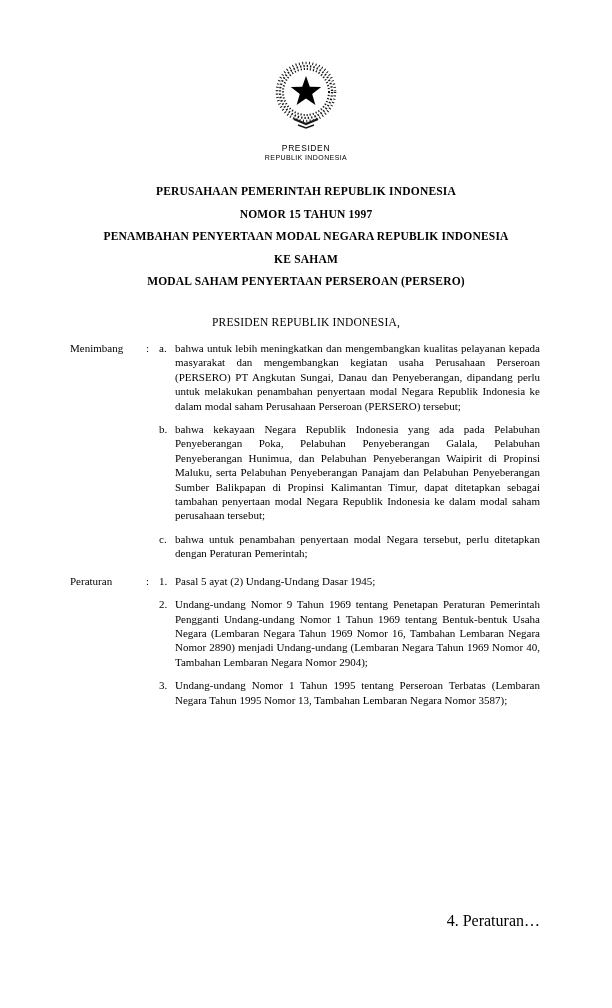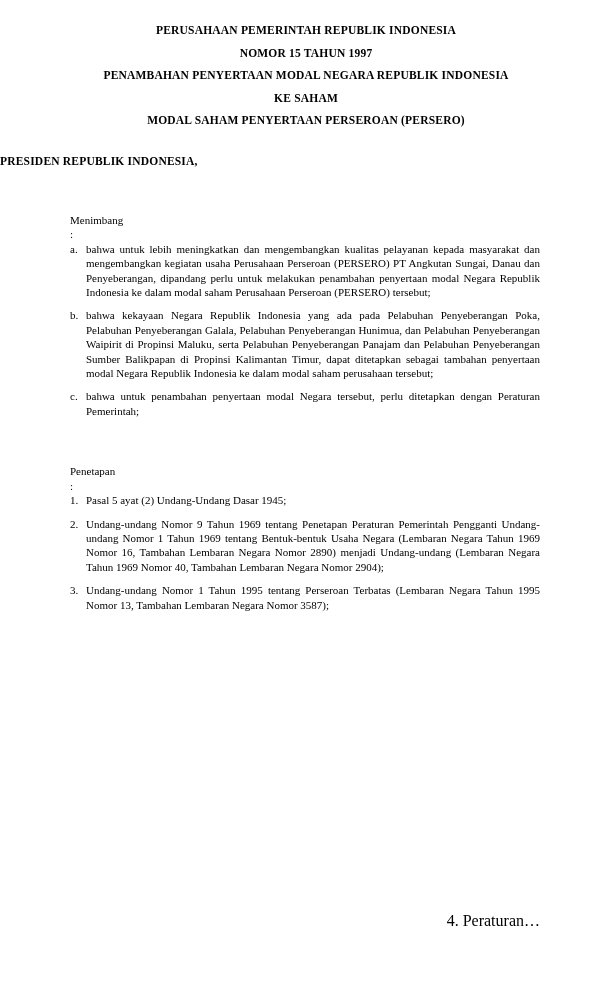--- a/index.html
+++ b/index.html
@@ -29,51 +29,63 @@
     font-family: "Liberation Sans", sans-serif;
   }
   .title-block {
     margin-top: 24px;
     text-align: center;
     font-weight: bold;
     font-size: 11.5px;
   }
   .title-block .title-line { margin-bottom: 10.5px; letter-spacing: 0.2px; }
   .preamble {
-    text-align: left;
-    font-weight: bold;
+    text-align: center;
+    font-weight: normal;
     font-size: 11.5px;
     margin-top: 29px;
     letter-spacing: 0.2px;
   }
   .body-block {
     padding: 0 72px 0 70px;
     font-size: 11px;
     line-height: 14.4px;
   }
-  .section { display: flex; margin-top: 46px; flex-direction: column; }
+  .section { display: flex; margin-top: 13px; }
   .section-label { width: 76px; flex-shrink: 0; }
   .section-colon { width: 13px; flex-shrink: 0; }
   .items { flex: 1; }
   .item { display: flex; margin-bottom: 9px; }
   .item:last-child { margin-bottom: 0; }
   .marker { width: 16px; flex-shrink: 0; }
   .item-text { flex: 1; text-align: justify; }
   .catchword {
     position: absolute;
     right: 72px;
     top: 912px;
     font-size: 16px;
   }
 </style>
 </head>
 <body>
 
 <div class="page">
 
+  <div class="emblem-wrap">
+    <svg class="emblem-svg" width="76" height="80" viewBox="0 0 76 80" aria-hidden="true">
+      <circle cx="38" cy="36" r="29" fill="none" stroke="#1a1a1a" stroke-width="2.6" stroke-dasharray="1 2.4"></circle>
+      <circle cx="38" cy="36" r="26" fill="none" stroke="#1a1a1a" stroke-width="2.2" stroke-dasharray="1.4 2"></circle>
+      <circle cx="38" cy="36" r="23" fill="none" stroke="#1a1a1a" stroke-width="2" stroke-dasharray="1.2 1.9"></circle>
+      <polygon fill="#000000" points="38,20 41.8,30.7 53.2,31.1 44.2,38.0 47.4,48.9 38,42.5 28.6,48.9 31.8,38.0 22.8,31.1 34.2,30.7"></polygon>
+      <path d="M26 63 L38 68 L50 63" fill="none" stroke="#1a1a1a" stroke-width="2.4"></path>
+      <path d="M30 69 L38 72 L46 69" fill="none" stroke="#1a1a1a" stroke-width="1.6"></path>
+    </svg>
+    <div class="emblem-caption1">PRESIDEN</div>
+    <div class="emblem-caption2">REPUBLIK INDONESIA</div>
+  </div>
 
   <div class="title-block">
     <div class="title-line">PERUSAHAAN PEMERINTAH REPUBLIK INDONESIA</div>
     <div class="title-line">NOMOR 15 TAHUN 1997</div>
     <div class="title-line">PENAMBAHAN PENYERTAAN MODAL NEGARA REPUBLIK INDONESIA</div>
     <div class="title-line">KE SAHAM</div>
     <div class="title-line">MODAL SAHAM PENYERTAAN PERSEROAN (PERSERO)</div>
   </div>
 
   <div class="preamble">PRESIDEN REPUBLIK INDONESIA,</div>
@@ -93,21 +105,21 @@
           <div class="item-text">bahwa kekayaan Negara Republik Indonesia yang ada pada Pelabuhan Penyeberangan Poka, Pelabuhan Penyeberangan Galala, Pelabuhan Penyeberangan Hunimua, dan Pelabuhan Penyeberangan Waipirit di Propinsi Maluku, serta Pelabuhan Penyeberangan Panajam dan Pelabuhan Penyeberangan Sumber Balikpapan di Propinsi Kalimantan Timur, dapat ditetapkan sebagai tambahan penyertaan modal Negara Republik Indonesia ke dalam modal saham perusahaan tersebut;</div>
         </div>
         <div class="item">
           <span class="marker">c.</span>
           <div class="item-text">bahwa untuk penambahan penyertaan modal Negara tersebut, perlu ditetapkan dengan Peraturan Pemerintah;</div>
         </div>
       </div>
     </div>
 
     <div class="section">
-      <div class="section-label">Penetapan</div>
+      <div class="section-label">Peraturan</div>
       <div class="section-colon">:</div>
       <div class="items">
         <div class="item">
           <span class="marker">1.</span>
           <div class="item-text">Pasal 5 ayat (2) Undang-Undang Dasar 1945;</div>
         </div>
         <div class="item">
           <span class="marker">2.</span>
           <div class="item-text">Undang-undang Nomor 9 Tahun 1969 tentang Penetapan Peraturan Pemerintah Pengganti Undang-undang Nomor 1 Tahun 1969 tentang Bentuk-bentuk Usaha Negara (Lembaran Negara Tahun 1969 Nomor 16, Tambahan Lembaran Negara Nomor 2890) menjadi Undang-undang (Lembaran Negara Tahun 1969 Nomor 40, Tambahan Lembaran Negara Nomor 2904);</div>
         </div>

